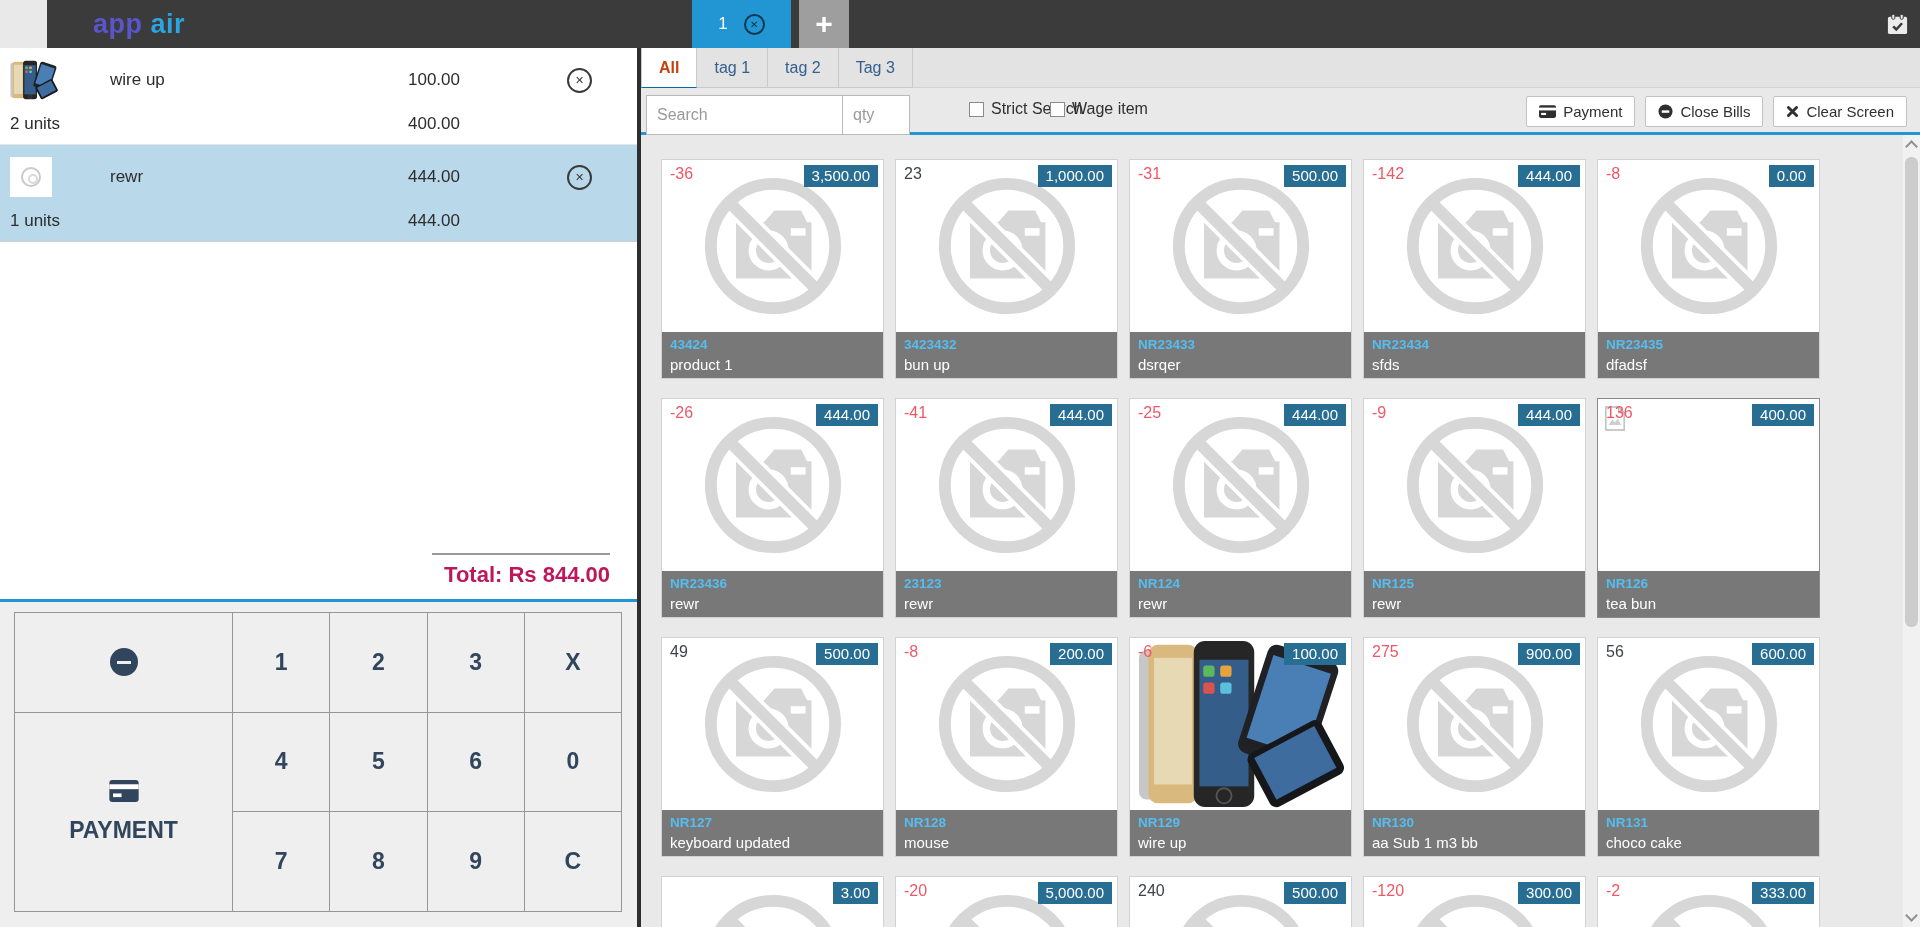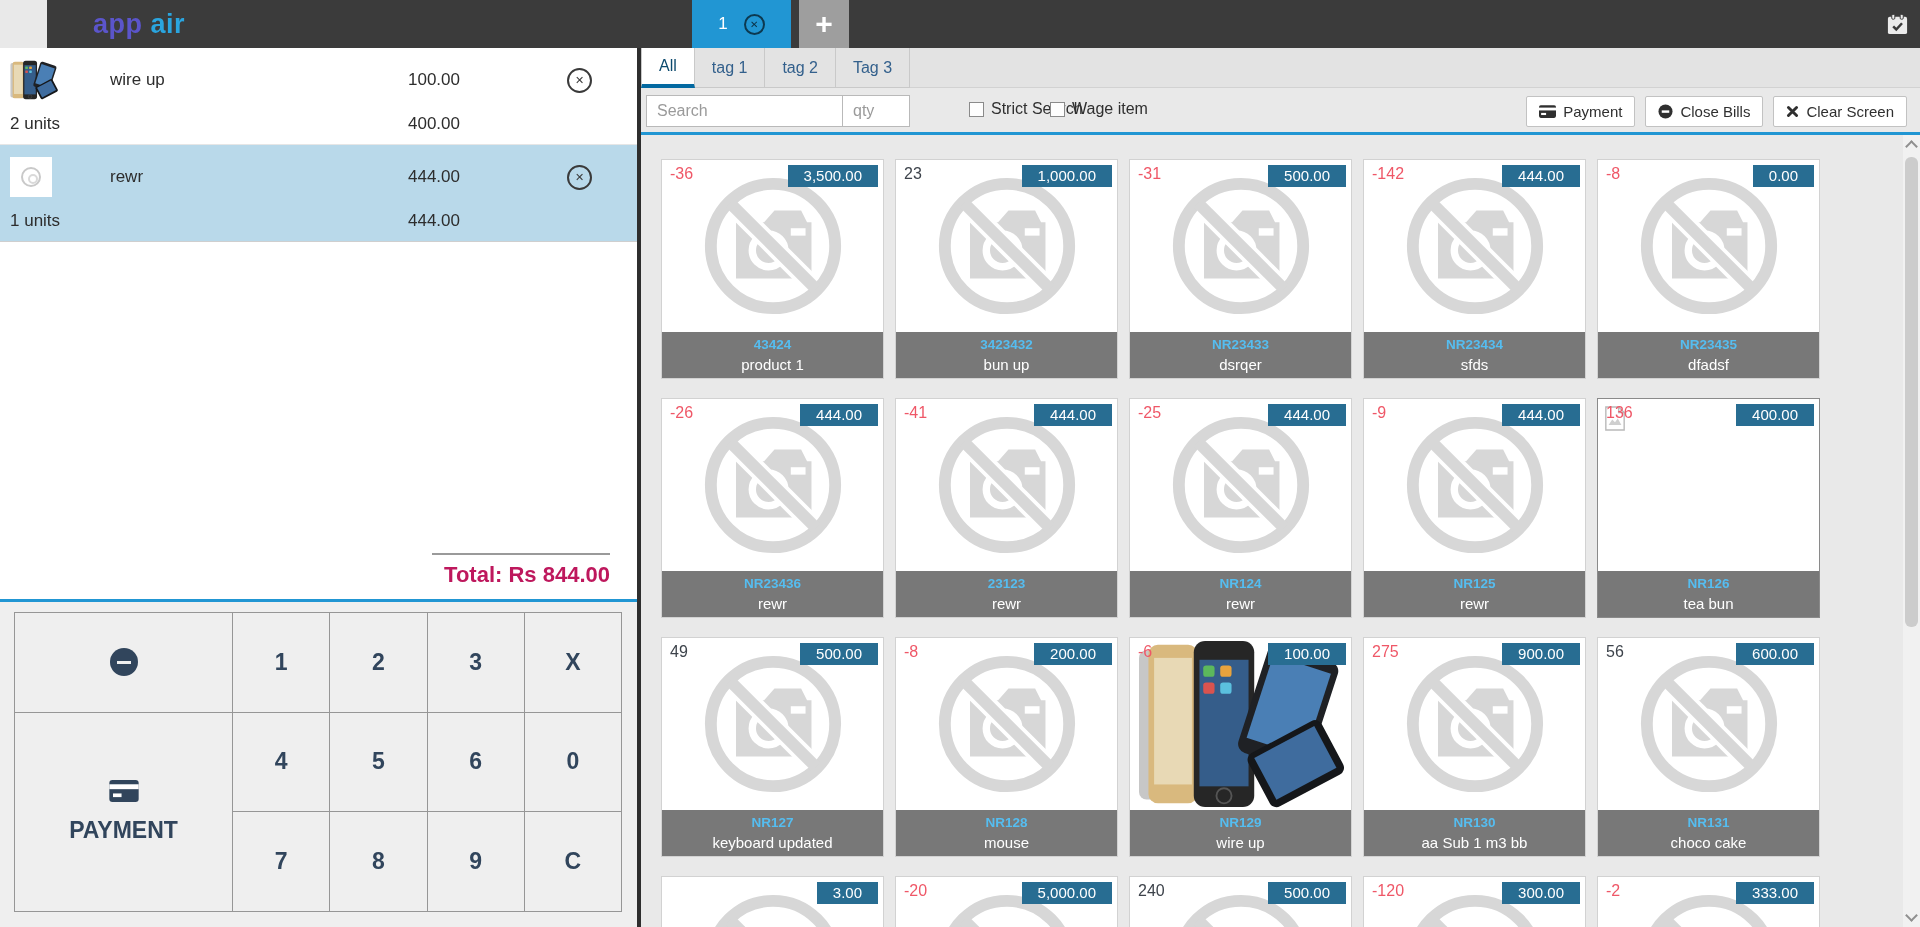--- a/index.html
+++ b/index.html
@@ -41,42 +41,42 @@
   .np { border-left:1px solid #969696; border-top:1px solid #969696; display:flex; align-items:center; justify-content:center; font-size:23px; font-weight:bold; color:#31455c; cursor:pointer; background:#efefef; }
   .c-pay { grid-column:1; grid-row:2/4; flex-direction:column; gap:9px; }
   .minus-circle { width:28px; height:28px; background:#31455c; border-radius:50%; position:relative; display:inline-block; }
   .minus-circle:after { content:""; position:absolute; left:7px; top:12.5px; width:14px; height:3.5px; background:#efefef; }
 
   
   .rightpanel { position:absolute; left:641px; top:48px; right:0; bottom:0; }
   .cat-strip { height:40px; background:#e3e3e3; display:flex; border-bottom:1px solid #d2d2d2; }
   .cat-tab { height:40px; padding:0 17px; display:flex; align-items:center; font-size:16px; color:#33608c; border-right:1px solid #c9c9c9; border-bottom:1px solid #c9c9c9; cursor:pointer; }
   .cat-tab:first-child { border-left:1px solid #c9c9c9; }
-  .cat-tab.active { background:#fff; color:#0c4a6e; border-bottom:4px solid #0369a1; }
+  .cat-tab.active { background:#fff; color:#c2410c; border-bottom:1px solid #0369a1;font-weight:bold; }
 
   .filter-bar { position:relative; height:47px; background:#e9e9e9; border-bottom:3px solid #2196d3; }
-  .inp { position:absolute; top:7px; height:32px; border:1px solid #b9b9b9; background:#fff; font-size:16px; padding:0 10px; color:#c2410c; font-family:inherit; }
+  .inp { position:absolute; top:7px; height:40px; border:1px solid #b9b9b9; background:#fff; font-size:16px; padding:0 10px; color:#c2410c; font-family:inherit; }
   .inp::placeholder { color:#9a9a9a; }
   #search-input { left:5px; width:197px; }
   #qty-input { left:201px; width:68px; }
   .chk { position:absolute; top:12px; display:flex; align-items:center; gap:7px; font-size:16px; color:#2f2f2f; cursor:pointer; }
   .chk .box { width:15px; height:15px; border:1px solid #8a8a8a; background:#fdfdfd; }
   #chk-strict { left:292px;padding-left:36px; } #chk-wage { left:409px;align-items:center; }
   .btnrow { position:absolute; right:13px; top:8px; display:flex; gap:10px; }
   .btn { height:31px; padding:0 12px; background:#fff; border:1px solid #c2c2c2; border-radius:2px; font-size:15px; color:#2f2f2f; display:flex; align-items:center; gap:7px; cursor:pointer; }
   .btn svg { display:block; }
 
-  .grid-area { position:absolute; top:87px; left:0; right:17px; bottom:0; overflow:hidden; padding:24px 0 0 20px;text-align:center; }
+  .grid-area { position:absolute; top:87px; left:0; right:17px; bottom:0; overflow:hidden; padding:24px 0 0 20px; }
   .grid { display:grid; grid-template-columns:repeat(5,223px); gap:19px 11px; }
   .tile { width:223px; height:220px; background:#fff; border:1px solid #d2d2d2; position:relative; cursor:pointer; }
   .tile.broken { border-color:#8a8a8a; }
   .timg { position:absolute; left:0; top:0; right:0; bottom:46px; display:flex; align-items:center; justify-content:center; overflow:hidden; }
   .stock { position:absolute; top:5px; left:8px; font-size:16px; color:#3d434b; z-index:3; }
   .stock.red { color:#ef5767; }
-  .badge { position:absolute; top:5px; right:5px; background:#286d92; color:#fff; font-size:15px; padding:2px 16px 3px; z-index:3; }
+  .badge { position:absolute; top:5px; right:5px; background:#286d92; color:#fff; font-size:15px; padding:2px 8px 3px; z-index:3; }
   .tfoot { position:absolute; left:0; right:0; bottom:0; height:46px; background:#787878; padding:5px 8px; }
   .code { display:block; font-size:13.5px; font-weight:bold; color:#55bdf0; line-height:16px; }
   .pname { display:block; font-size:15px; color:#fff; line-height:20px; margin-top:2px; }
   .brokenwrap { position:absolute; top:6px; left:6px; z-index:2; }
 
   
   .sbar { position:absolute; right:0; top:87px; bottom:0; width:17px; background:#f1f1f1; }
   .sarr { position:absolute; left:4px; width:9px; height:9px; border-left:2px solid #8f8f8f; border-top:2px solid #8f8f8f; }
   .sarr.up { top:7px; transform:rotate(45deg); }
   .sarr.down { bottom:7px; transform:rotate(225deg); }

